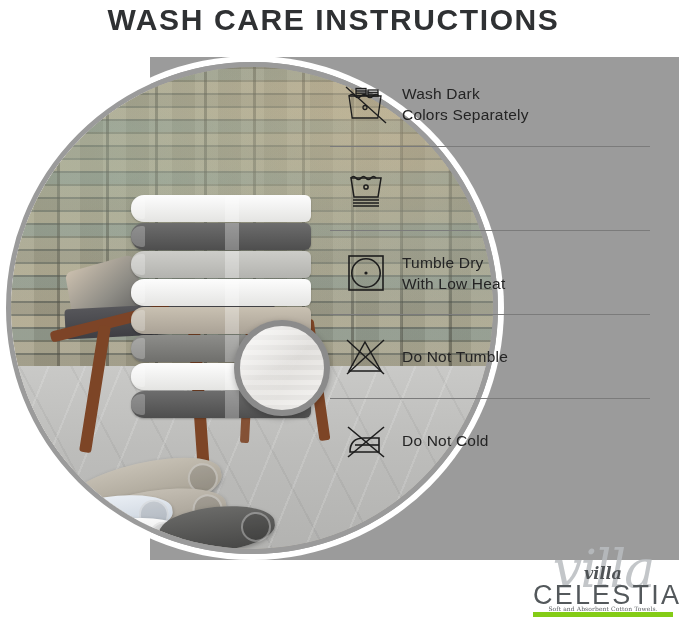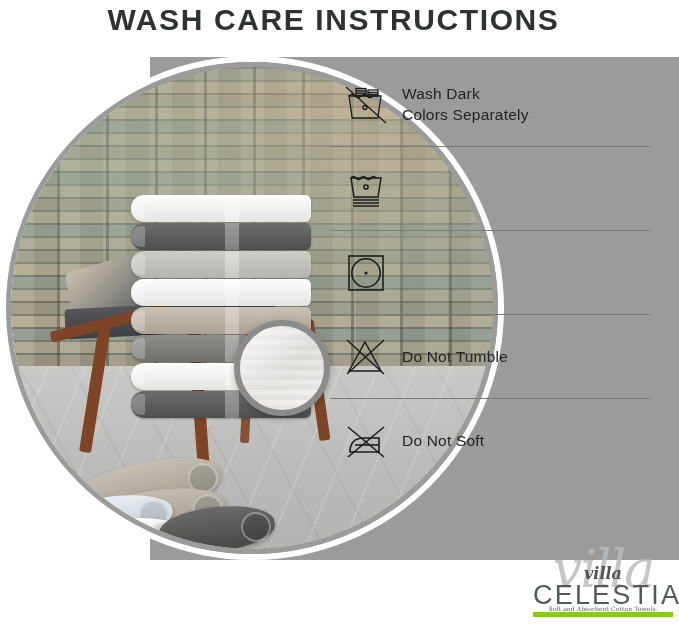--- a/index.html
+++ b/index.html
@@ -403,20 +403,22 @@
     </div>
 
     <div class="care-row">
       <div class="care-icon">
         <svg width="46" height="46" viewBox="0 0 46 46" fill="none" stroke="currentColor" stroke-width="1.6">
           <rect x="6" y="6" width="34" height="34"></rect>
           <circle cx="23" cy="23" r="14.2"></circle>
           <circle cx="23" cy="23" r="1.6" fill="currentColor" stroke="none"></circle>
         </svg>
       </div>
+      <div class="care-label">Tumble Dry
+With Low Heat</div>
     </div>
 
     <div class="care-row">
       <div class="care-icon">
         <svg width="48" height="46" viewBox="0 0 48 46" fill="none" stroke="currentColor" stroke-width="1.5">
           <path d="M23 8 L39 37 H7 Z"></path>
           <line x1="5" y1="6" x2="42" y2="40"></line>
           <line x1="42" y1="6" x2="5" y2="40"></line>
         </svg>
       </div>
@@ -425,21 +427,21 @@
 
     <div class="care-row">
       <div class="care-icon">
         <svg width="48" height="46" viewBox="0 0 48 46" fill="none" stroke="currentColor" stroke-width="1.6">
           <path d="M8 34 q0 -14 14 -14 h15 v14 Z"></path>
           <line x1="13" y1="27" x2="37" y2="27"></line>
           <line x1="6" y1="9" x2="42" y2="39"></line>
           <line x1="42" y1="9" x2="6" y2="39"></line>
         </svg>
       </div>
-      <div class="care-label">Do Not Soft</div>
+      <div class="care-label">Do Not Cold</div>
     </div>
 
   </div>
 
   <div class="logo">
     <div class="logo-script">villa</div>
     <div class="logo-villa">villa</div>
     <div class="logo-celestia">CELESTIA</div>
     <div class="logo-tagline">Soft and Absorbent Cotton Towels.</div>
   </div>

